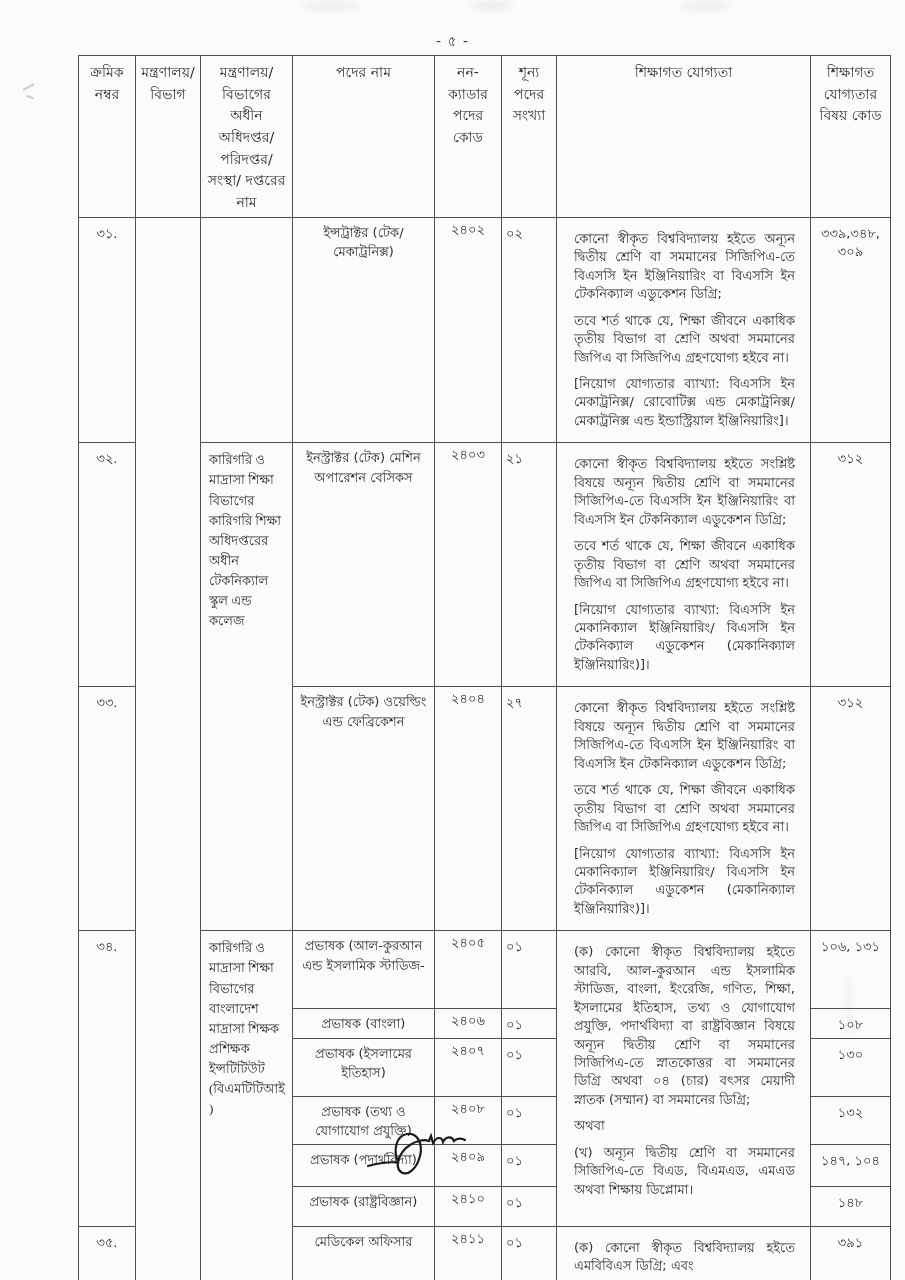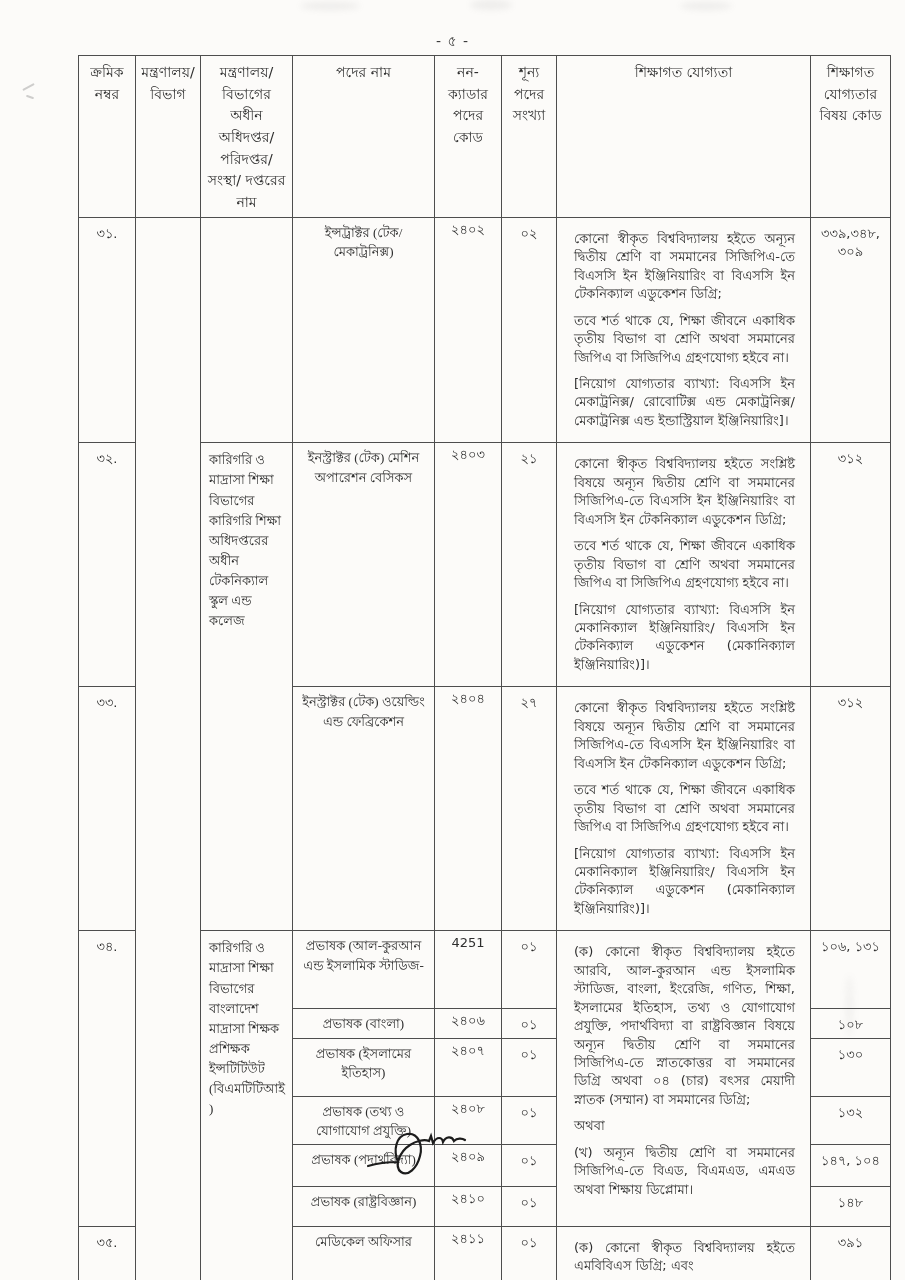--- a/index.html
+++ b/index.html
@@ -27,23 +27,23 @@
     padding:3px 4px;
     word-wrap:break-word;
   }
   .vtable th {
     font-weight:normal; text-align:center; font-size:14px;
     padding-top:6px; line-height:1.55;
   }
   td.c-serial   { text-align:center; padding-top:7px;border-radius:26px; }
   td.c-ministry { }
   td.c-dept     { text-align:left; padding:7px 4px 4px 8px; line-height:1.55;font-family:Liberation Serif, serif; }
-  td.c-post     { text-align:center; padding-top:5px; line-height:1.5;font-family:Liberation Serif, serif; }
+  td.c-post     { text-align:center; padding-top:5px; line-height:1.5; }
   td.c-code     { text-align:center; }
-  td.c-vac      { text-align:center; padding-top:7px; }
+  td.c-vac      { padding-top:7px; }
   td.c-qual     { padding:4px 7px 4px 9px; }
   td.c-qual p   { margin:8px; text-align:justify; }
   td.c-subj     { text-align:center; padding-top:7px; }
   .b            { font-weight:normal; }
 
   .signature {
     position:absolute; left:366px; top:1128px; width:104px; height:58px;
   }
   .smudge {
     position:absolute; background:#8a8a8a; opacity:.12;
@@ -131,21 +131,21 @@
           <p>তবে শর্ত থাকে যে, শিক্ষা জীবনে একাধিক তৃতীয় বিভাগ বা শ্রেণি অথবা সমমানের জিপিএ বা সিজিপিএ গ্রহণযোগ্য হইবে না।</p>
           <p><span class="b">[নিয়োগ যোগ্যতার ব্যাখ্যা:</span><span> বিএসসি ইন মেকানিক্যাল ইঞ্জিনিয়ারিং/ বিএসসি ইন টেকনিক্যাল এডুকেশন (মেকানিক্যাল ইঞ্জিনিয়ারিং)]।</span></p>
         </td>
         <td class="c-subj">৩১২</td>
       </tr>
 
       <tr style="height:78px">
         <td class="c-serial" rowspan="6">৩৪.</td>
         <td class="c-dept" rowspan="7">কারিগরি ও মাদ্রাসা শিক্ষা বিভাগের বাংলাদেশ মাদ্রাসা শিক্ষক প্রশিক্ষক ইন্সটিটিউট (বিএমটিটিআই)</td>
         <td class="c-post">প্রভাষক (আল-কুরআন এন্ড ইসলামিক স্টাডিজ-</td>
-        <td class="c-code">4251</td>
+        <td class="c-code">২৪০৫</td>
         <td class="c-vac">০১</td>
         <td class="c-qual" rowspan="6">
           <p>(ক) কোনো স্বীকৃত বিশ্ববিদ্যালয় হইতে আরবি, আল-কুরআন এন্ড ইসলামিক স্টাডিজ, বাংলা, ইংরেজি, গণিত, শিক্ষা, ইসলামের ইতিহাস, তথ্য ও যোগাযোগ প্রযুক্তি, পদার্থবিদ্যা বা রাষ্ট্রবিজ্ঞান বিষয়ে অন্যূন দ্বিতীয় শ্রেণি বা সমমানের সিজিপিএ-তে স্নাতকোত্তর বা সমমানের ডিগ্রি অথবা ০৪ (চার) বৎসর মেয়াদী স্নাতক (সম্মান) বা সমমানের ডিগ্রি;</p>
           <p>অথবা</p>
           <p>(খ) অন্যূন দ্বিতীয় শ্রেণি বা সমমানের সিজিপিএ-তে বিএড, বিএমএড, এমএড অথবা শিক্ষায় ডিপ্লোমা।</p>
         </td>
         <td class="c-subj">১০৬, ১৩১</td>
       </tr>
 
       <tr style="height:26px">

